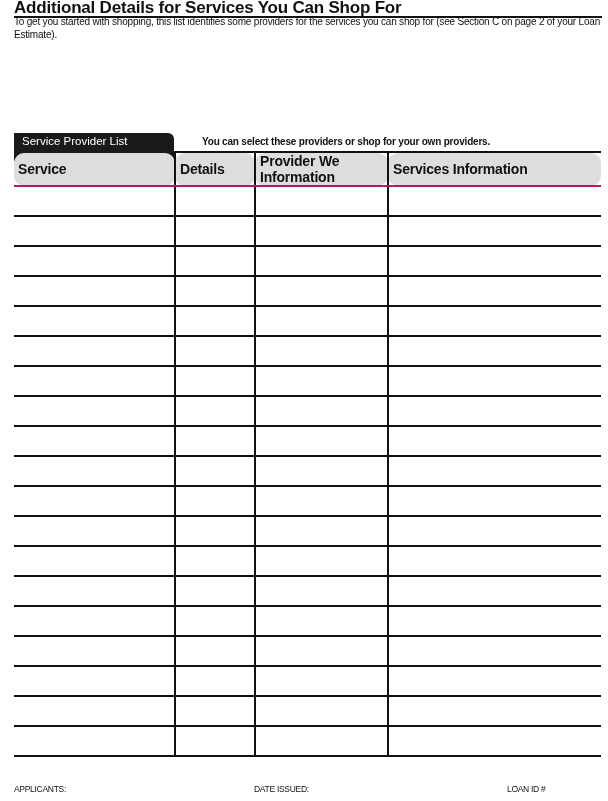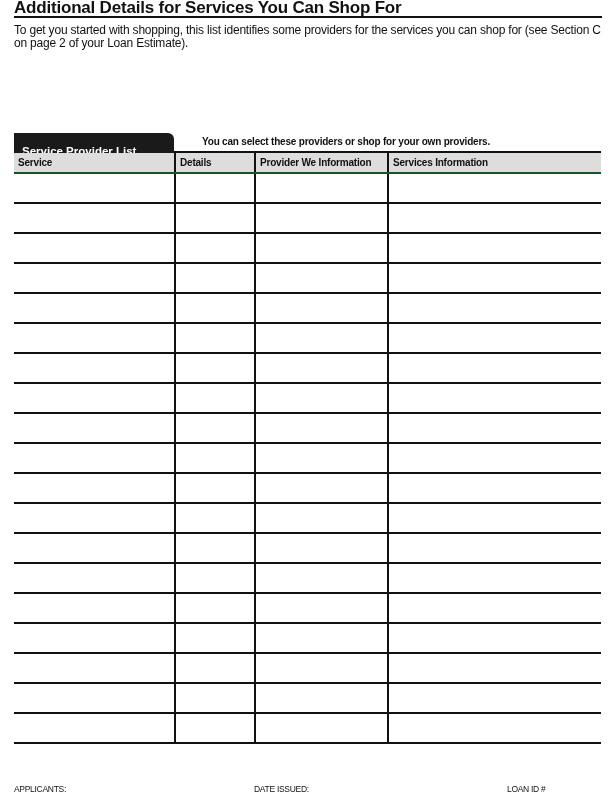--- a/index.html
+++ b/index.html
@@ -1,24 +1,24 @@
 <!DOCTYPE html>
 <html><head>
 <meta charset="utf-8">
 <style>
   html,body{margin:0;padding:0;background:#fff;}
   body{width:608px;height:801px;position:relative;overflow:hidden;font-family:"Liberation Sans",sans-serif;color:#111;}
   .title{position:absolute;left:14px;top:-2px;font-size:17px;font-weight:bold;letter-spacing:-0.2px;}
   .title-rule{position:absolute;left:14px;top:16px;width:588px;height:2px;background:#111;}
-  .intro{position:absolute;left:14px;top:24px;width:590px;font-size:12px;line-height:13px;letter-spacing:-0.2px;}
-  .tab{position:absolute;left:14px;top:133px;width:160px;height:28px;background:#1a1a1a;color:#fff;font-size:11.5px;font-weight:bold;border-radius:0 6px 0 0;box-sizing:border-box;padding:12px 0 0 8px;}
+  .intro{position:absolute;left:14px;top:15px;width:590px;font-size:10px;line-height:13px;letter-spacing:-0.2px;}
+  .tab{position:absolute;left:14px;top:133px;width:160px;height:28px;background:#1a1a1a;color:#fff;font-size:11.5px;font-weight:normal;border-radius:0 6px 0 0;box-sizing:border-box;padding:2px 0 0 8px;}
   .tab-note{position:absolute;left:182px;top:136px;font-size:10px;font-weight:bold;letter-spacing:-0.2px;margin-left:20px;}
   .tab-rule{position:absolute;left:174px;top:151px;width:427px;height:2px;background:#111;}
   table{position:absolute;left:14px;top:153px;width:587px;border-collapse:collapse;table-layout:fixed;}
-  th{background:#ddd;height:19px;font-size:10px;font-weight:bold;text-align:left;padding:0 0 0 4px;border-bottom:2px solid #14532d;border-left:2px solid #111;letter-spacing:-0.2px;}
+  th{background:#ddd;height:19px;font-size:14px;font-weight:bold;text-align:left;padding:0 0 0 4px;border-bottom:2px solid #be185d;border-left:2px solid #111;letter-spacing:-0.2px;border-radius:10px;}
   th:first-child,td:first-child{border-left:none;}
   td{height:28px;border-bottom:2px solid #111;border-left:2px solid #111;padding:0;}
   .footer{position:absolute;top:784px;font-size:8.5px;font-weight:normal;letter-spacing:-0.3px;}
 </style>
 </head>
 <body>
 
 <div class="title">Additional Details for Services You Can Shop For</div>
 <div class="title-rule"></div>
 <div class="intro">To get you started with shopping, this list identifies some providers for the services you can shop for (see Section C on page 2 of your Loan Estimate).</div>

